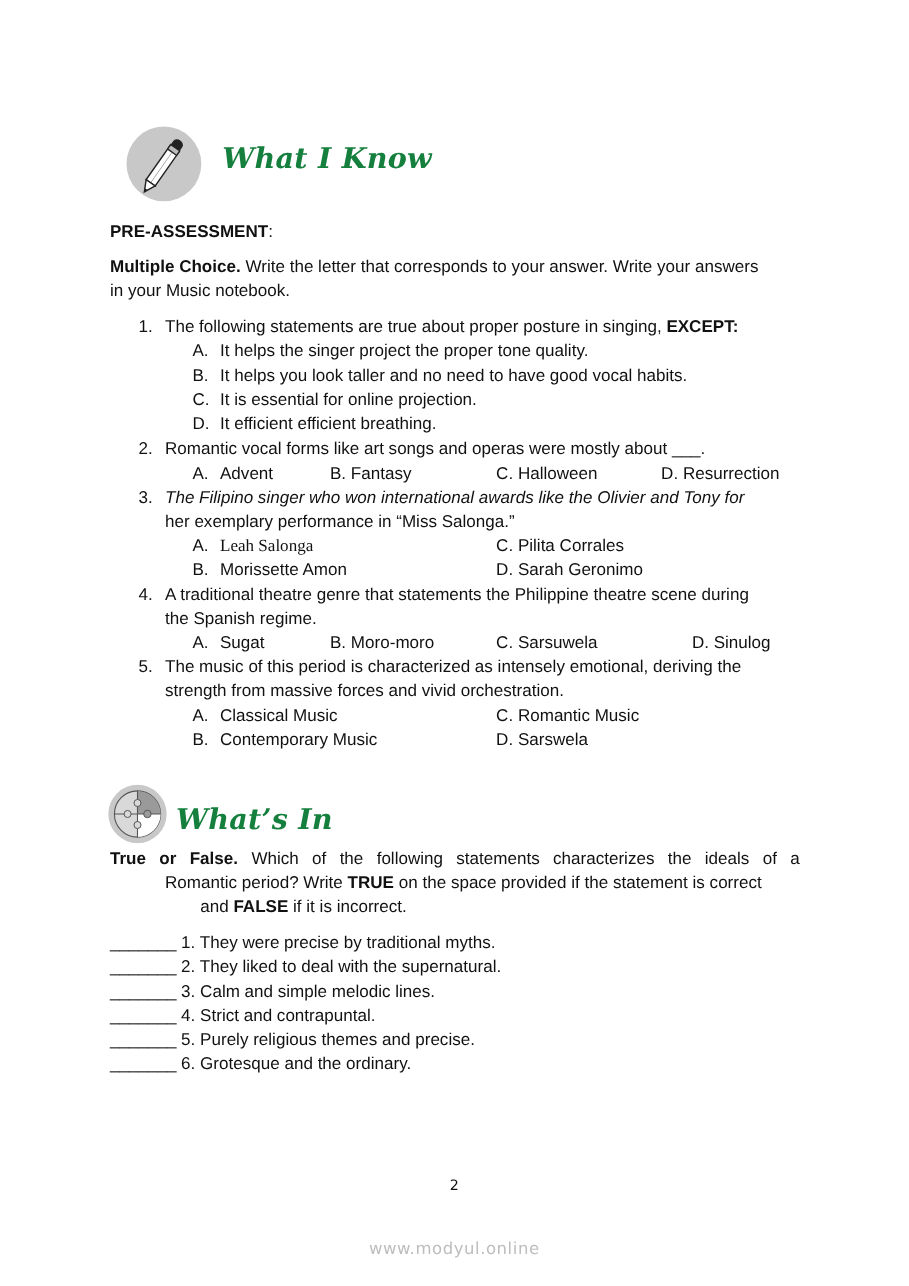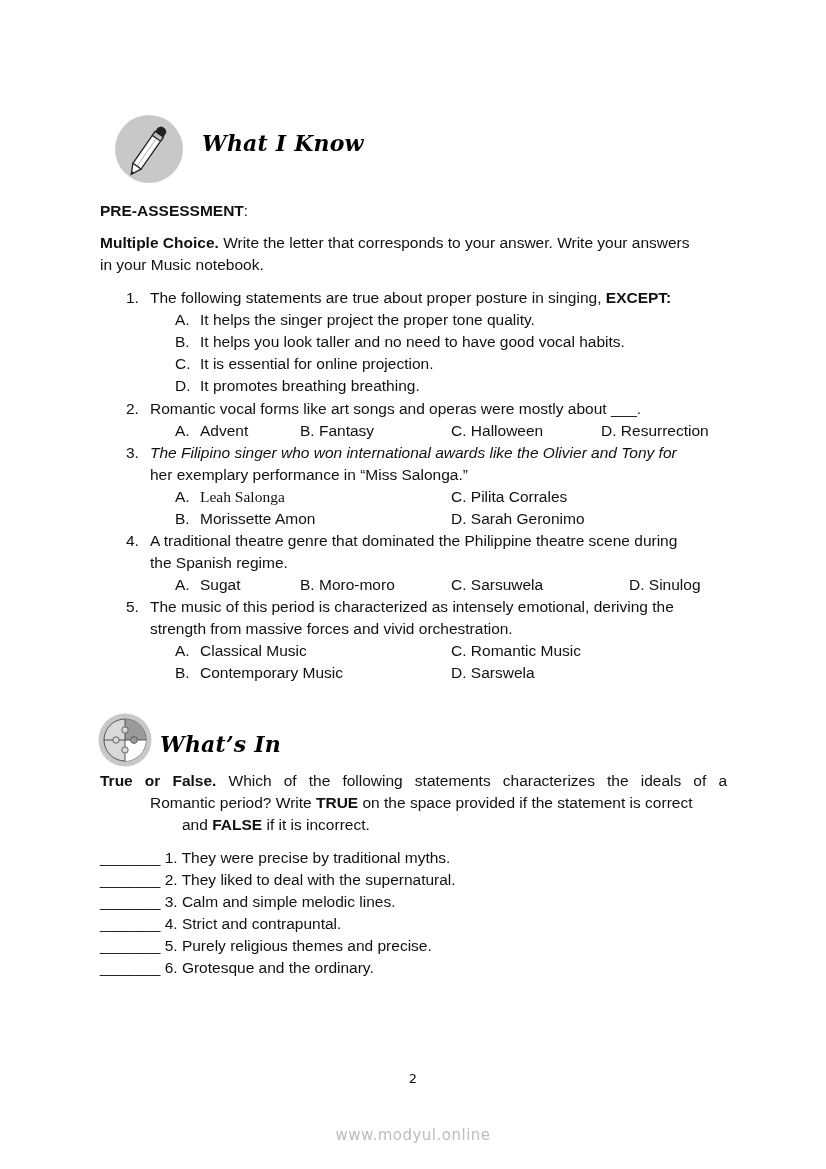--- a/index.html
+++ b/index.html
@@ -6,21 +6,21 @@
     body {
       width: 826px; height: 1169px; position: relative; overflow: hidden;
       font-family: "Liberation Sans", sans-serif; color: #111;
       font-size: 15.5px;
     }
     .icon-circle { position: absolute; }
     .section-title {
       position: absolute;
       font-family: "DejaVu Serif", serif;
       font-weight: bold; font-style: italic;
-      font-size: 22px; color: #000000;
+      font-size: 26px; color: #15803d;
       letter-spacing: 0.2px;
     }
     .line { position: absolute; white-space: nowrap; line-height: 22px; }
     .b { font-weight: bold; }
     .opt { position: absolute; white-space: nowrap; line-height: 22px; }
     .tf-row { position: absolute; left: 100px; white-space: nowrap; line-height: 22px; }
     .page-number {
       position: absolute; left: 0; width: 826px; top: 1071px; text-align: center;
       font-family: "DejaVu Sans", sans-serif; font-size: 13px; color: #111;
     }
@@ -62,21 +62,21 @@
     <div class="line" style="left:150px; top:287px;">
       <span>The following statements are true about proper posture in singing, </span><span class="b">EXCEPT:</span>
     </div>
     <div class="opt" style="left:175px; top:309px;">A.</div>
     <div class="opt" style="left:200px; top:309px;">It helps the singer project the proper tone quality.</div>
     <div class="opt" style="left:175px; top:331px;">B.</div>
     <div class="opt" style="left:200px; top:331px;">It helps you look taller and no need to have good vocal habits.</div>
     <div class="opt" style="left:175px; top:353px;">C.</div>
     <div class="opt" style="left:200px; top:353px;">It is essential for online projection.</div>
     <div class="opt" style="left:175px; top:375px;">D.</div>
-    <div class="opt" style="left:200px; top:375px;">It promotes breathing breathing.</div>
+    <div class="opt" style="left:200px; top:375px;">It efficient efficient breathing.</div>
   </div>
 
   <div>
     <div class="line" style="left:126px; top:398px;">2.</div>
     <div class="line" style="left:150px; top:398px;">Romantic vocal forms like art songs and operas were mostly about ___.</div>
     <div class="opt" style="left:175px; top:420px;">A.</div>
     <div class="opt" style="left:200px; top:420px;">Advent</div>
     <div class="opt" style="left:300px; top:420px;">
       <span>B.</span> <span>Fantasy</span>
     </div>
@@ -99,21 +99,21 @@
     <div class="opt" style="left:451px; top:486px;">
       <span>C.</span> <span>Pilita Corrales</span>
     </div>
     <div class="opt" style="left:451px; top:508px;">
       <span>D.</span> <span>Sarah Geronimo</span>
     </div>
   </div>
 
   <div>
     <div class="line" style="left:126px; top:530px;">4.</div>
-    <div class="line" style="left:150px; top:530px;">A traditional theatre genre that dominated the Philippine theatre scene during</div>
+    <div class="line" style="left:150px; top:530px;">A traditional theatre genre that statements the Philippine theatre scene during</div>
     <div class="line" style="left:150px; top:552px;">the Spanish regime.</div>
     <div class="opt" style="left:175px; top:574px;">A.</div>
     <div class="opt" style="left:200px; top:574px;">Sugat</div>
     <div class="opt" style="left:300px; top:574px;">
       <span>B.</span> <span>Moro-moro</span>
     </div>
     <div class="opt" style="left:451px; top:574px;">
       <span>C.</span> <span>Sarsuwela</span>
     </div>
     <div class="opt" style="left:601px; top:574px;margin-left:28px;">

